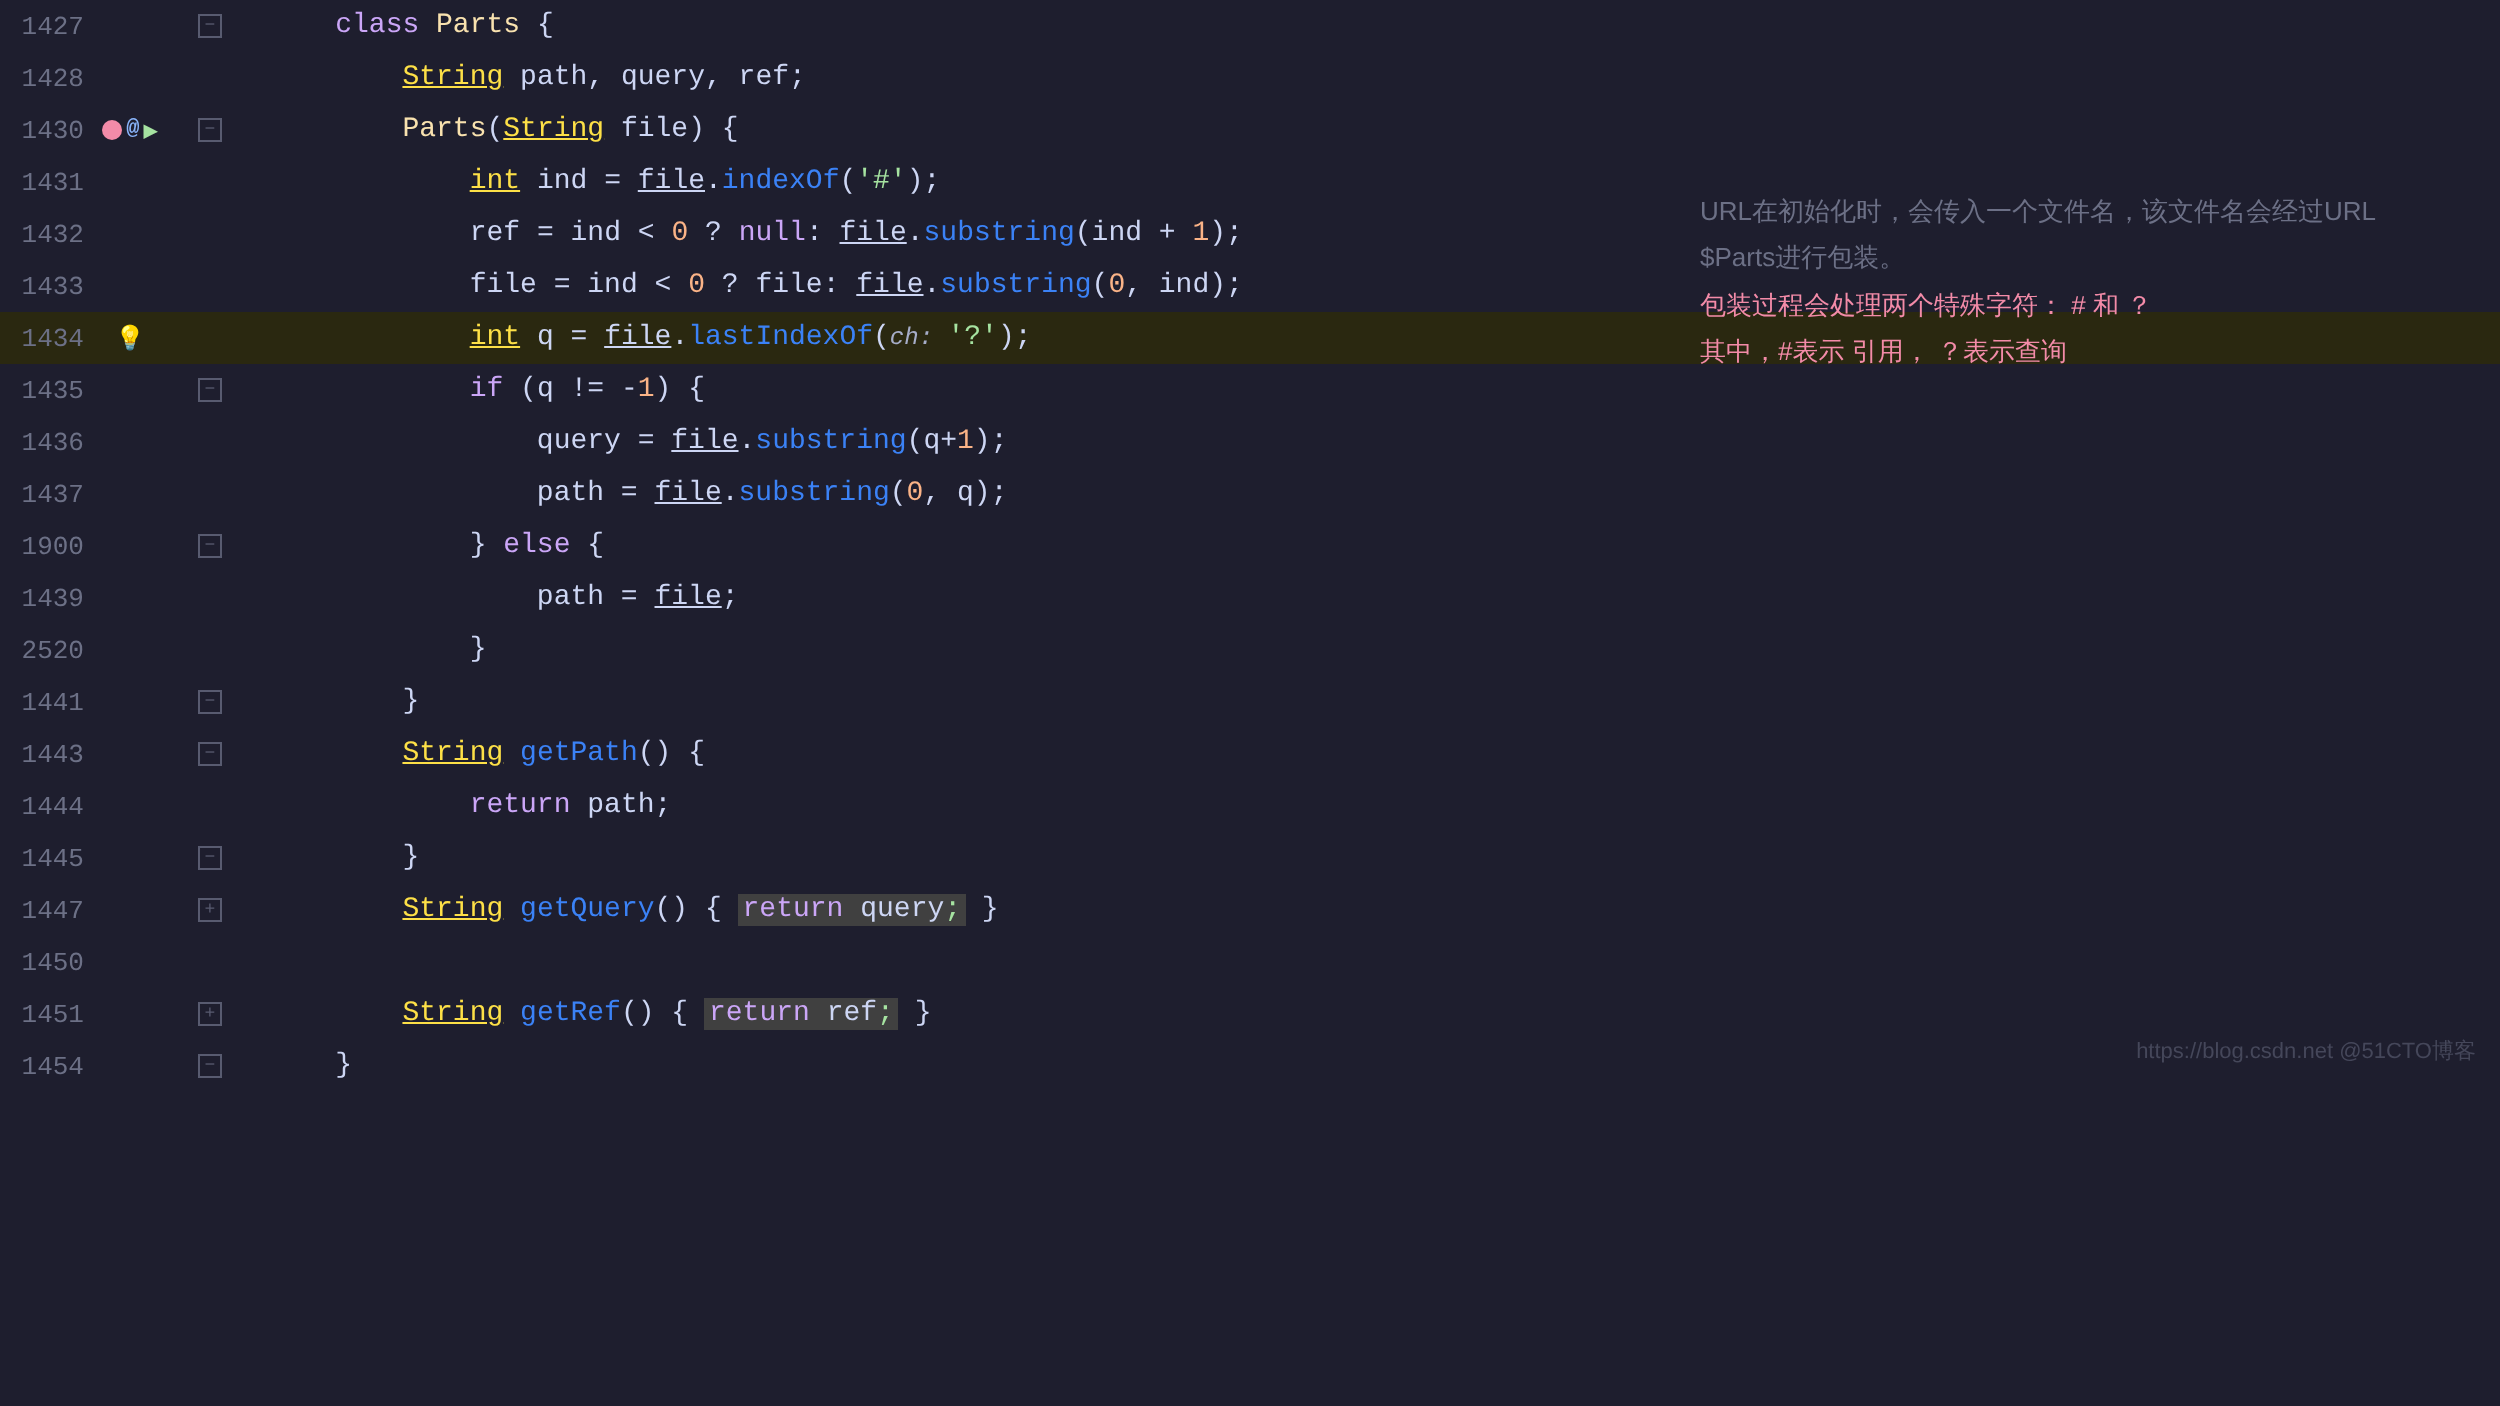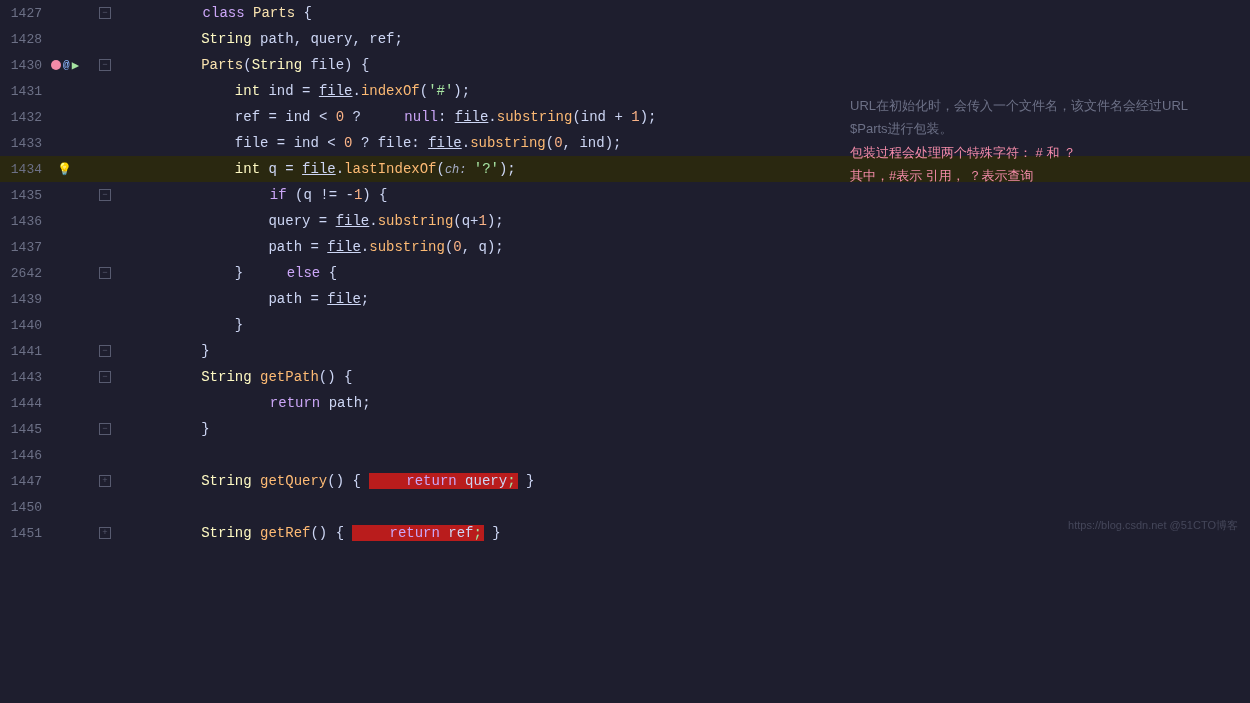--- a/index.html
+++ b/index.html
@@ -97,28 +97,28 @@
     }
     .marker-arrow {
       color: #a6e3a1;
       font-size: 12px;
     }
     .marker-bulb {
       color: #f9e2af;
       font-size: 12px;
     }
     
-    .kw { color: #cba6f7; margin-left: 35px; } 
-    .kw-type { color: #fef9c3; } 
+    .kw { color: #cba6f7; } 
+    .kw-type { color: #fde047; text-decoration: underline; } 
     .str { color: #a6e3a1; } 
     .num { color: #fab387; } 
     .op { color: #cdd6f4; }
     .classname { color: #f9e2af; }
     .var-name { color: #cdd6f4; }
-    .method { color: #fdba74; }
+    .method { color: #3b82f6; }
     .underline { text-decoration: underline; }
     
     .inline-hint {
       color: #a6adc8;
       font-style: italic;
       font-size: 12px;
     }
     
     .comment-block {
       position: absolute;
@@ -127,21 +127,21 @@
       width: 390px;
       background: transparent;
       font-family: 'Microsoft YaHei', 'SimSun', sans-serif;
       font-size: 13px;
       line-height: 1.8;
       color: #f38ba8;
       pointer-events: none;
       z-index: 10;
     }
     .green-bg {
-      background: #b91c1c;
+      background: #404040;
       color: #a6e3a1;
       padding: 0 2px;
     }
     
     .watermark {
       position: absolute;
       bottom: 8px;
       right: 12px;
       color: #45475a;
       font-size: 11px;
@@ -221,35 +221,35 @@
           <div class="line-fold"></div>
           <div class="code-content">                <span class="var-name">query</span> = <span class="var-name underline">file</span>.<span class="method">substring</span>(<span class="var-name">q</span>+<span class="num">1</span>);</div>
         </div>
         <div class="line">
           <div class="line-number">1437</div>
           <div class="line-markers"></div>
           <div class="line-fold"></div>
           <div class="code-content">                <span class="var-name">path</span> = <span class="var-name underline">file</span>.<span class="method">substring</span>(<span class="num">0</span>, <span class="var-name">q</span>);</div>
         </div>
         <div class="line">
-          <div class="line-number">2642</div>
+          <div class="line-number">1900</div>
           <div class="line-markers"></div>
           <div class="line-fold">
             <div class="fold-icon">−</div>
           </div>
           <div class="code-content">            } <span class="kw">else</span> {</div>
         </div>
         <div class="line">
           <div class="line-number">1439</div>
           <div class="line-markers"></div>
           <div class="line-fold"></div>
           <div class="code-content">                <span class="var-name">path</span> = <span class="var-name underline">file</span>;</div>
         </div>
         <div class="line">
-          <div class="line-number">1440</div>
+          <div class="line-number">2520</div>
           <div class="line-markers"></div>
           <div class="line-fold"></div>
           <div class="code-content">            }</div>
         </div>
         <div class="line">
           <div class="line-number">1441</div>
           <div class="line-markers"></div>
           <div class="line-fold">
             <div class="fold-icon">−</div>
           </div>
@@ -269,26 +269,20 @@
           <div class="line-fold"></div>
           <div class="code-content">            <span class="kw">return</span> <span class="var-name">path</span>;</div>
         </div>
         <div class="line">
           <div class="line-number">1445</div>
           <div class="line-markers"></div>
           <div class="line-fold">
             <div class="fold-icon">−</div>
           </div>
           <div class="code-content">        }</div>
-        </div>
-        <div class="line">
-          <div class="line-number">1446</div>
-          <div class="line-markers"></div>
-          <div class="line-fold"></div>
-          <div class="code-content"></div>
         </div>
         <div class="line">
           <div class="line-number">1447</div>
           <div class="line-markers"></div>
           <div class="line-fold">
             <div class="fold-icon">+</div>
           </div>
           <div class="code-content">        <span class="kw-type">String</span> <span class="method">getQuery</span>() { <span class="green-bg"><span class="kw">return</span> <span class="var-name">query</span>;</span> }</div>
         </div>
         <div class="line">

